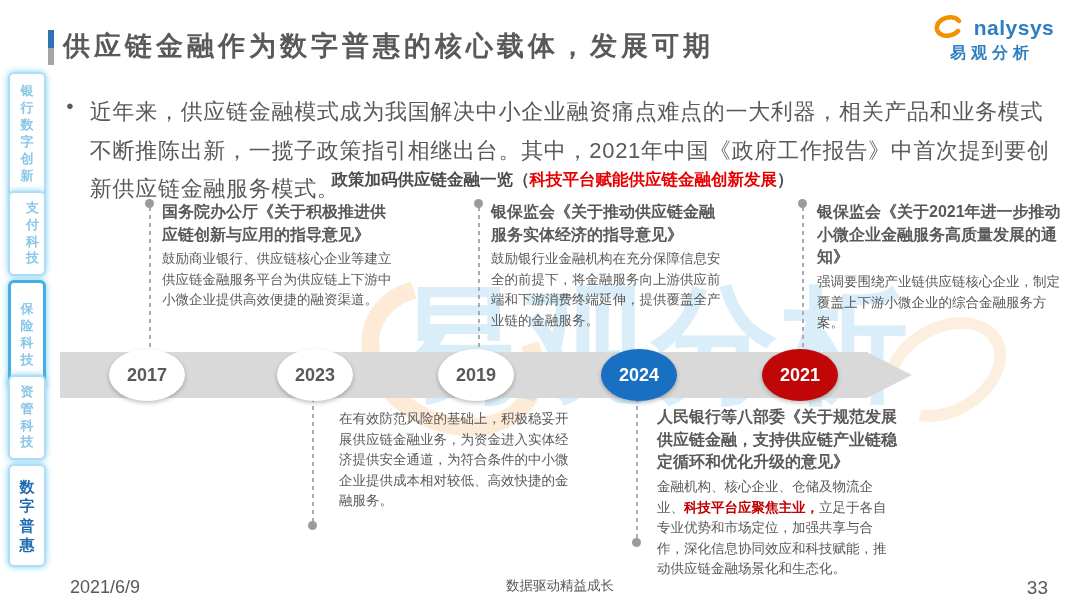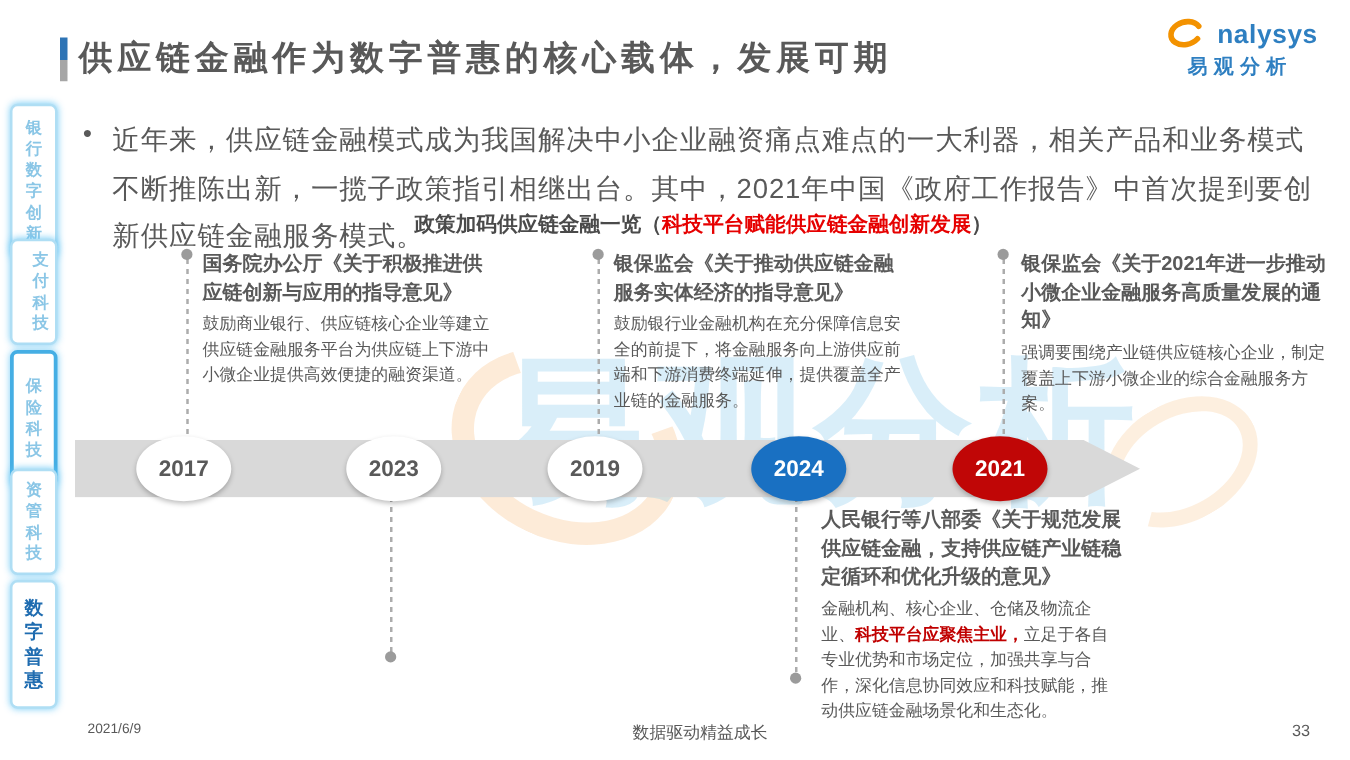--- a/index.html
+++ b/index.html
@@ -61,24 +61,24 @@
   .vline { position:absolute; width:2px; z-index:1;
            background:repeating-linear-gradient(to bottom,#ACACAC 0 4px, transparent 4px 8px); }
   .cdot  { position:absolute; width:9px; height:9px; border-radius:50%; background:#9B9B9B; z-index:1; }
 
   .evt { position:absolute; z-index:2; color:#595959; }
   .evt-title { font-size:16px; font-weight:bold; line-height:1.42; }
   .evt-body  { font-size:13.5px; line-height:1.52; margin-top:3px; }
   .red-strong { color:#C00000; font-weight:bold; }
 
   
-  .footer-date   { position:absolute; left:70px;  top:577px; font-size:11px; color:#595959; z-index:2; }
+  .footer-date   { position:absolute; left:70px;  top:577px; font-size:18px; color:#595959; z-index:2; }
   .footer-center { position:absolute; left:0; width:100%; top:577px; text-align:center;
                    font-size:13.5px; color:#595959; z-index:2;padding-left:40px; }
-  .footer-page   { position:absolute; right:32px; top:577px; font-size:13px; color:#595959; z-index:2; }
+  .footer-page   { position:absolute; right:32px; top:577px; font-size:19px; color:#595959; z-index:2; }
 </style>
 </head>
 <body>
 
 <div class="slide">
 
   <div class="wm">
     <div class="wm-arc"></div>
     <div class="wm-arc2"></div>
     <div class="wm-text">易观分析</div>
@@ -90,21 +90,21 @@
   <div class="logo">
     <div class="logo-row">
       <svg width="32" height="27" viewBox="0 0 32 27">
         <path d="M29 7 A 12 9 -15 1 0 28 17" fill="none" stroke="#F39200" stroke-width="4.5" stroke-linecap="round"></path>
       </svg>
       <span class="logo-name">nalysys</span>
     </div>
     <div class="logo-cn">易观分析</div>
   </div>
 
-  <div class="tab" style="top:83px;height:124px;">
+  <div class="tab" style="top:72px;height:124px;">
     <span class="tab-label">银行数字创新</span>
   </div>
   <div class="tab" style="top:191px;height:85px;padding-left:11px;">
     <span class="tab-label">支付科技</span>
   </div>
   <div class="tab strong" style="top:280px;height:110px;">
     <span class="tab-label">保险科技</span>
   </div>
   <div class="tab" style="top:375px;height:85px;">
     <span class="tab-label">资管科技</span>
@@ -150,20 +150,21 @@
     <div class="evt-title">银保监会《关于推动供应链金融服务实体经济的指导意见》</div>
     <div class="evt-body">鼓励银行业金融机构在充分保障信息安全的前提下，将金融服务向上游供应前端和下游消费终端延伸，提供覆盖全产业链的金融服务。</div>
   </div>
 
   <div class="evt" style="left:817px;top:201px;width:247px;">
     <div class="evt-title">银保监会《关于2021年进一步推动小微企业金融服务高质量发展的通知》</div>
     <div class="evt-body">强调要围绕产业链供应链核心企业，制定覆盖上下游小微企业的综合金融服务方案。</div>
   </div>
 
   <div class="evt" style="left:339px;top:406px;width:234px;">
+    <div class="evt-body">在有效防范风险的基础上，积极稳妥开展供应链金融业务，为资金进入实体经济提供安全通道，为符合条件的中小微企业提供成本相对较低、高效快捷的金融服务。</div>
   </div>
 
   <div class="evt" style="left:657px;top:406px;width:240px;">
     <div class="evt-title">人民银行等八部委《关于规范发展供应链金融，支持供应链产业链稳定循环和优化升级的意见》</div>
     <div class="evt-body"><span>金融机构、核心企业、仓储及物流企业、</span><span class="red-strong">科技平台应聚焦主业，</span><span>立足于各自专业优势和市场定位，加强共享与合作，深化信息协同效应和科技赋能，推动供应链金融场景化和生态化。</span></div>
   </div>
 
   <div class="footer-center">数据驱动精益成长</div>
   <div class="footer-date">2021/6/9</div>
   <div class="footer-page">33</div>

